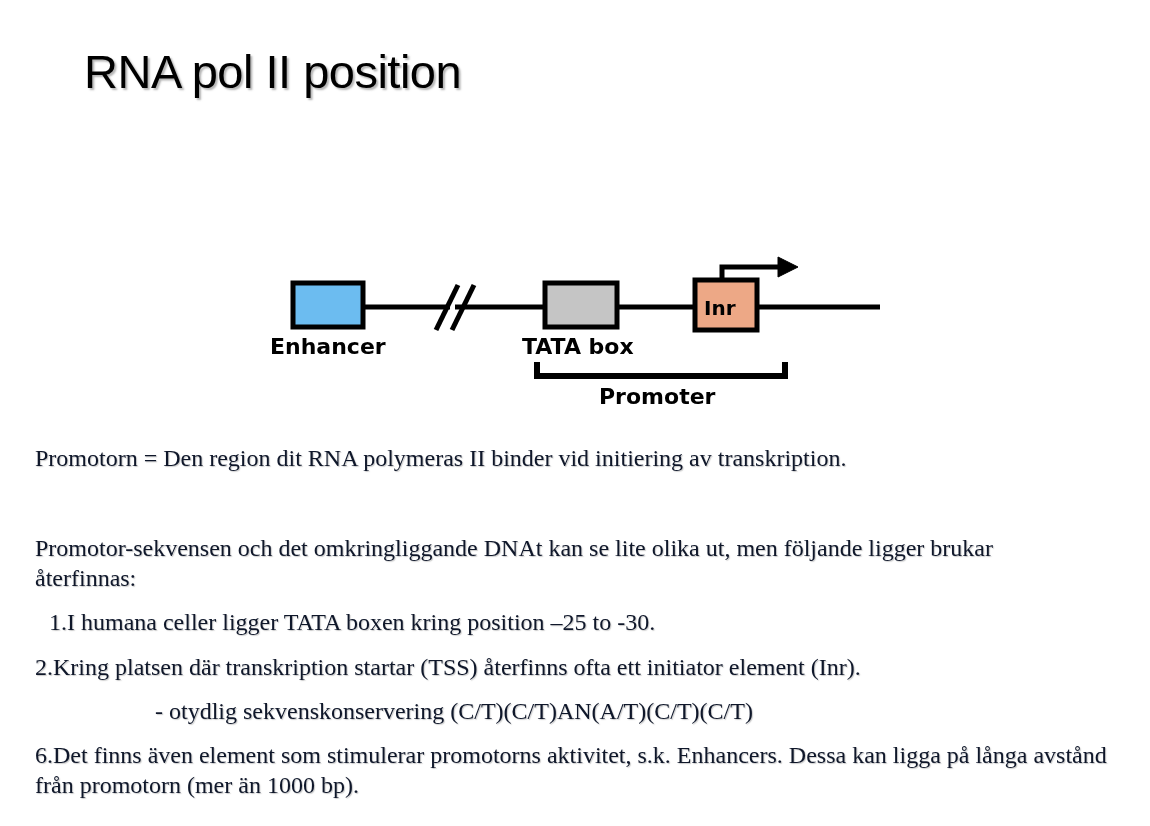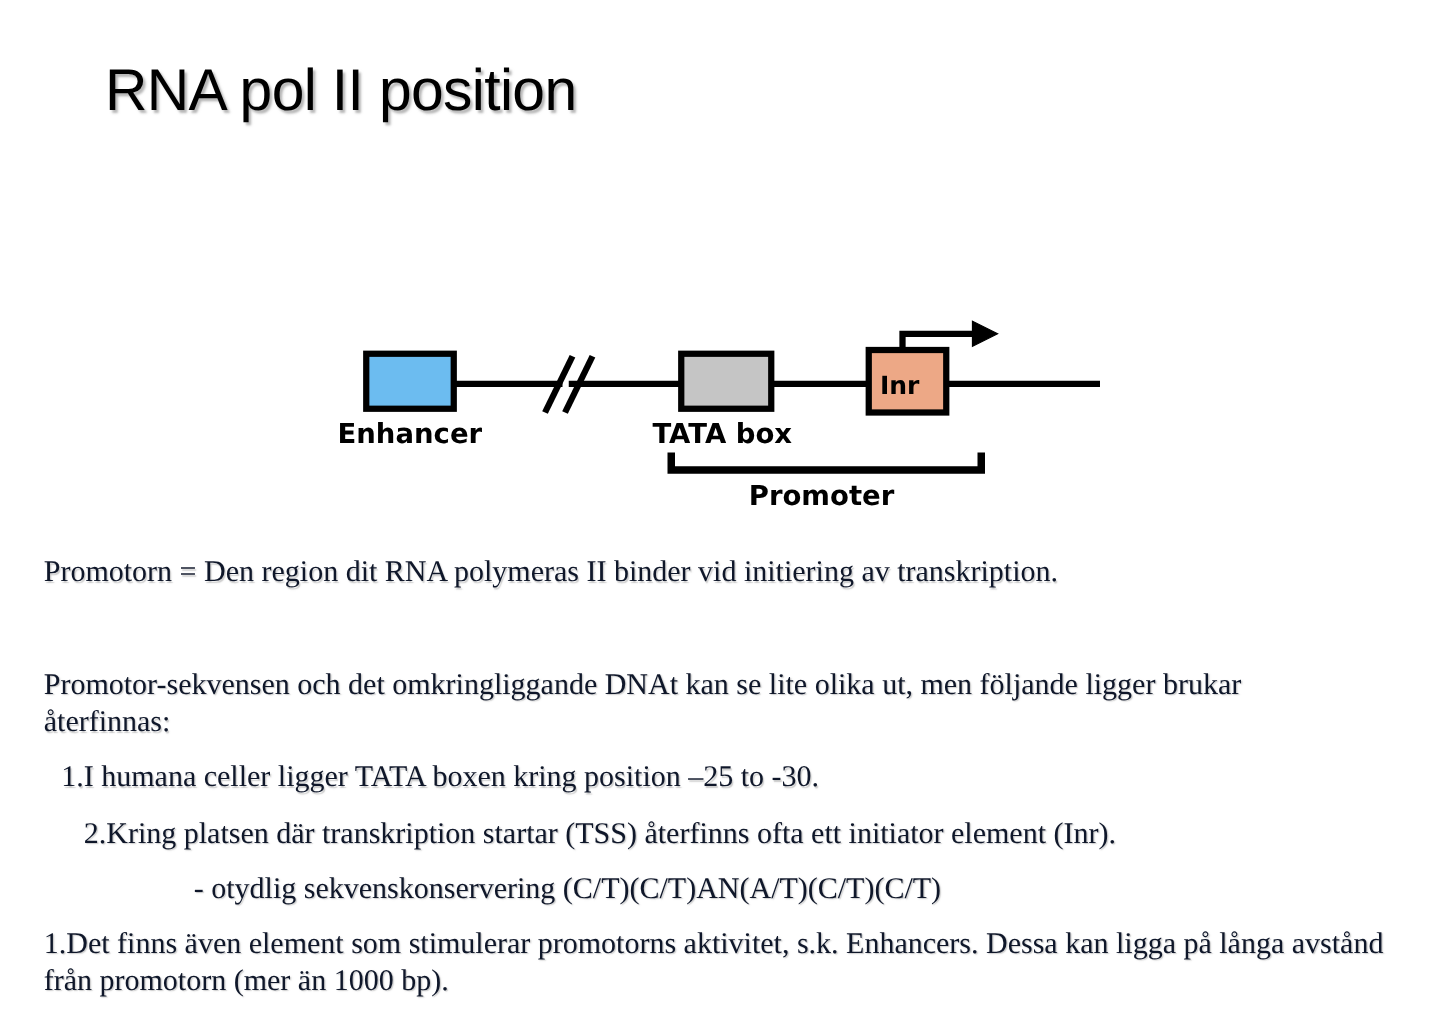--- a/index.html
+++ b/index.html
@@ -72,21 +72,21 @@
     position: absolute;
     font-family: "Liberation Serif", serif;
     font-size: 24px;
     line-height: 30px;
     color: #0f172a;
     text-shadow: 1px 1px 1px rgba(150,150,150,0.5);
   }
   #para-definition { left: 35px; top: 443px; width: 1080px; }
   #para-intro      { left: 35px; top: 533px; width: 1055px; }
   #list-item-1     { left: 35px; top: 607px; width: 1080px; margin-left: 14px; }
-  #list-item-2     { left: 35px; top: 652px; width: 1080px; margin-left: 32px; }
+  #list-item-2     { left: 35px; top: 652px; width: 1080px; }
   #sub-item        { left: 155px; top: 696px; width: 980px; }
   #list-item-3     { left: 35px; top: 740px; width: 1095px; }
 </style>
 </head>
 <body>
 
 <div id="slide-title">RNA pol II position</div>
 
 <div id="figure">
 
@@ -122,13 +122,13 @@
 <div class="body-text" id="para-definition">Promotorn = Den region dit RNA polymeras II binder vid initiering av transkription.</div>
 
 <div class="body-text" id="para-intro">Promotor-sekvensen och det omkringliggande DNAt kan se lite olika ut, men följande ligger brukar återfinnas:</div>
 
 <div class="body-text" id="list-item-1">1.I humana celler ligger TATA boxen kring position  –25 to -30.</div>
 
 <div class="body-text" id="list-item-2">2.Kring platsen där transkription startar (TSS) återfinns ofta ett initiator element (Inr).</div>
 
 <div class="body-text" id="sub-item">- otydlig sekvenskonservering (C/T)(C/T)AN(A/T)(C/T)(C/T)</div>
 
-<div class="body-text" id="list-item-3">1.Det finns även element som stimulerar promotorns aktivitet, s.k. Enhancers. Dessa kan ligga på långa avstånd från promotorn (mer än 1000 bp).</div>
+<div class="body-text" id="list-item-3">6.Det finns även element som stimulerar promotorns aktivitet, s.k. Enhancers. Dessa kan ligga på långa avstånd från promotorn (mer än 1000 bp).</div>
 
 </body></html>

